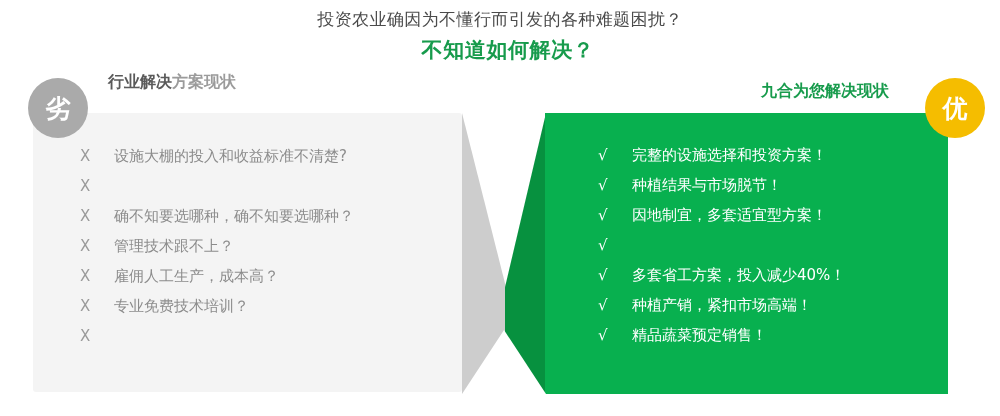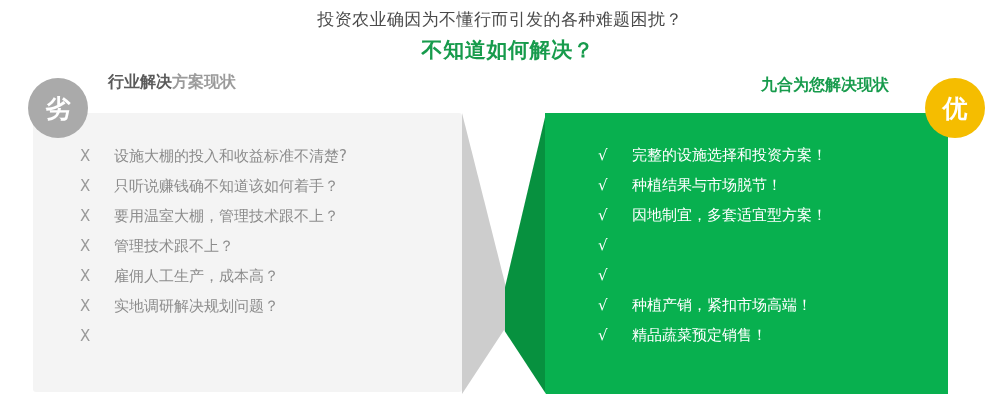--- a/index.html
+++ b/index.html
@@ -57,21 +57,21 @@
   }
   .col-header-left {
     left: 108px;
     top: 72px;
   }
   .col-header-left .strong { color: #5a5a5a; }
   .col-header-left .soft   { color: #9b9b9b; font-weight: bold; }
 
   .col-header-right {
     left: 761px;
-    top: 75px;
+    top: 81px;
     color: #179b4c;
   }
 
   
   .panel-left {
     position: absolute;
     left: 33px;
     top: 113px;
     width: 429px;
     height: 279px;
@@ -207,37 +207,36 @@
   <div class="badge badge-bad">劣</div>
   <div class="badge badge-good">优</div>
 
   <ul class="list list-left" id="list-left">
       <li>
         <span class="marker">X</span>
         <span class="item-text">设施大棚的投入和收益标准不清楚?</span>
       </li>
       <li>
         <span class="marker">X</span>
-        <span class="item-text">只听说赚钱确不知道该如何着手？</span>
-      </li>
-      <li>
-        <span class="marker">X</span>
-        <span class="item-text">要用温室大棚，管理技术跟不上？</span>
+      </li>
+      <li>
+        <span class="marker">X</span>
+        <span class="item-text">确不知要选哪种，确不知要选哪种？</span>
       </li>
       <li>
         <span class="marker">X</span>
         <span class="item-text">管理技术跟不上？</span>
       </li>
       <li>
         <span class="marker">X</span>
         <span class="item-text">雇佣人工生产，成本高？</span>
       </li>
       <li>
         <span class="marker">X</span>
-        <span class="item-text">实地调研解决规划问题？</span>
+        <span class="item-text">专业免费技术培训？</span>
       </li>
       <li>
         <span class="marker">X</span>
       </li>
     </ul>
   <ul class="list list-right" id="list-right">
       <li>
         <span class="marker">√</span>
         <span class="item-text">完整的设施选择和投资方案！</span>
       </li>
@@ -247,20 +246,21 @@
       </li>
       <li>
         <span class="marker">√</span>
         <span class="item-text">因地制宜，多套适宜型方案！</span>
       </li>
       <li>
         <span class="marker">√</span>
       </li>
       <li>
         <span class="marker">√</span>
+        <span class="item-text">多套省工方案，投入减少40%！</span>
       </li>
       <li>
         <span class="marker">√</span>
         <span class="item-text">种植产销，紧扣市场高端！</span>
       </li>
       <li>
         <span class="marker">√</span>
         <span class="item-text">精品蔬菜预定销售！</span>
       </li>
     </ul>

